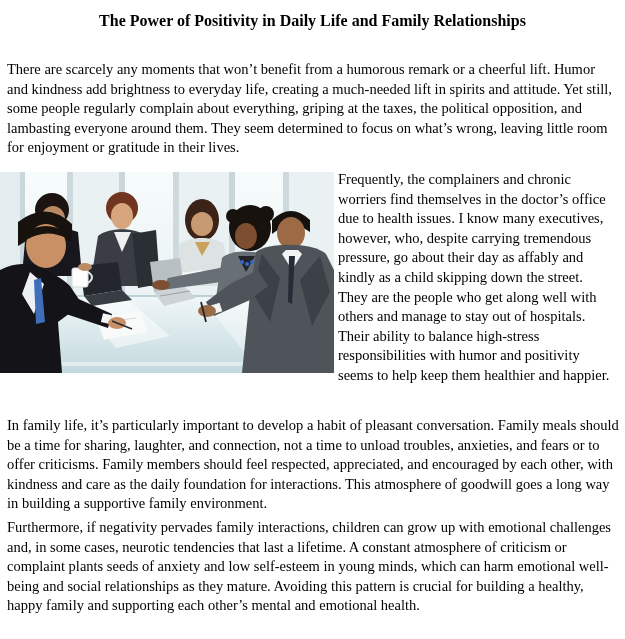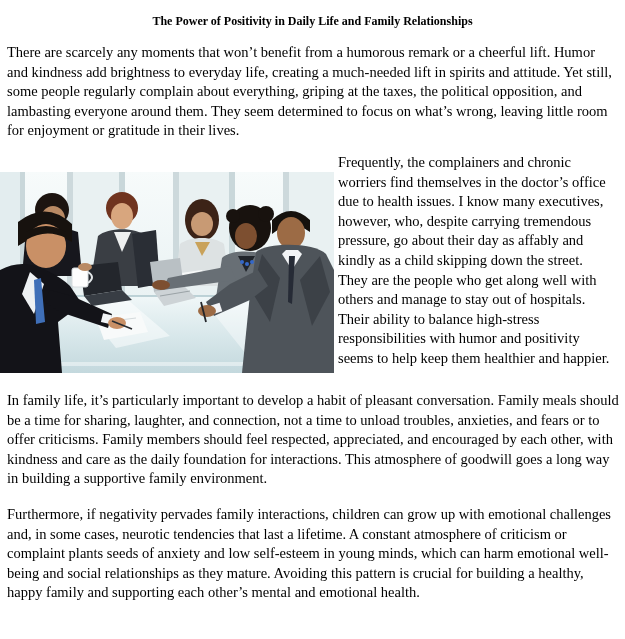--- a/index.html
+++ b/index.html
@@ -8,35 +8,35 @@
     width: 625px;
     height: 639px;
     background: #ffffff;
     overflow: hidden;
     font-family: "Liberation Serif", "DejaVu Serif", serif;
     color: #000000;
   }
   .title {
     margin: 0;
     padding-top: 12px;
-    font-size: 12px;
+    font-size: 16px;
     font-weight: bold;
     text-align: center;
     line-height: 18px;
   }
   .para {
     font-size: 14.5px;
     line-height: 19.6px;
     margin: 0 6px 0 7px;
     text-align: left;
   }
-  .para-1 { margin-top: 13px; }
+  .para-1 { margin-top: 30px; }
   .para-2 { margin-top: 12px; margin-left: 338px; margin-right: 15px; min-height: 230px; }
-  .para-3 { margin-top: 8px; }
-  .para-4 { margin-top: 16px; }
+  .para-3 { margin-top: 16px; }
+  .para-4 { margin-top: 4px; }
   .figure {
     position: absolute;
     left: 0;
     top: 172px;
     width: 334px;
     height: 201px;
     overflow: hidden;
   }
   .figure svg { display: block; }
 </style>

